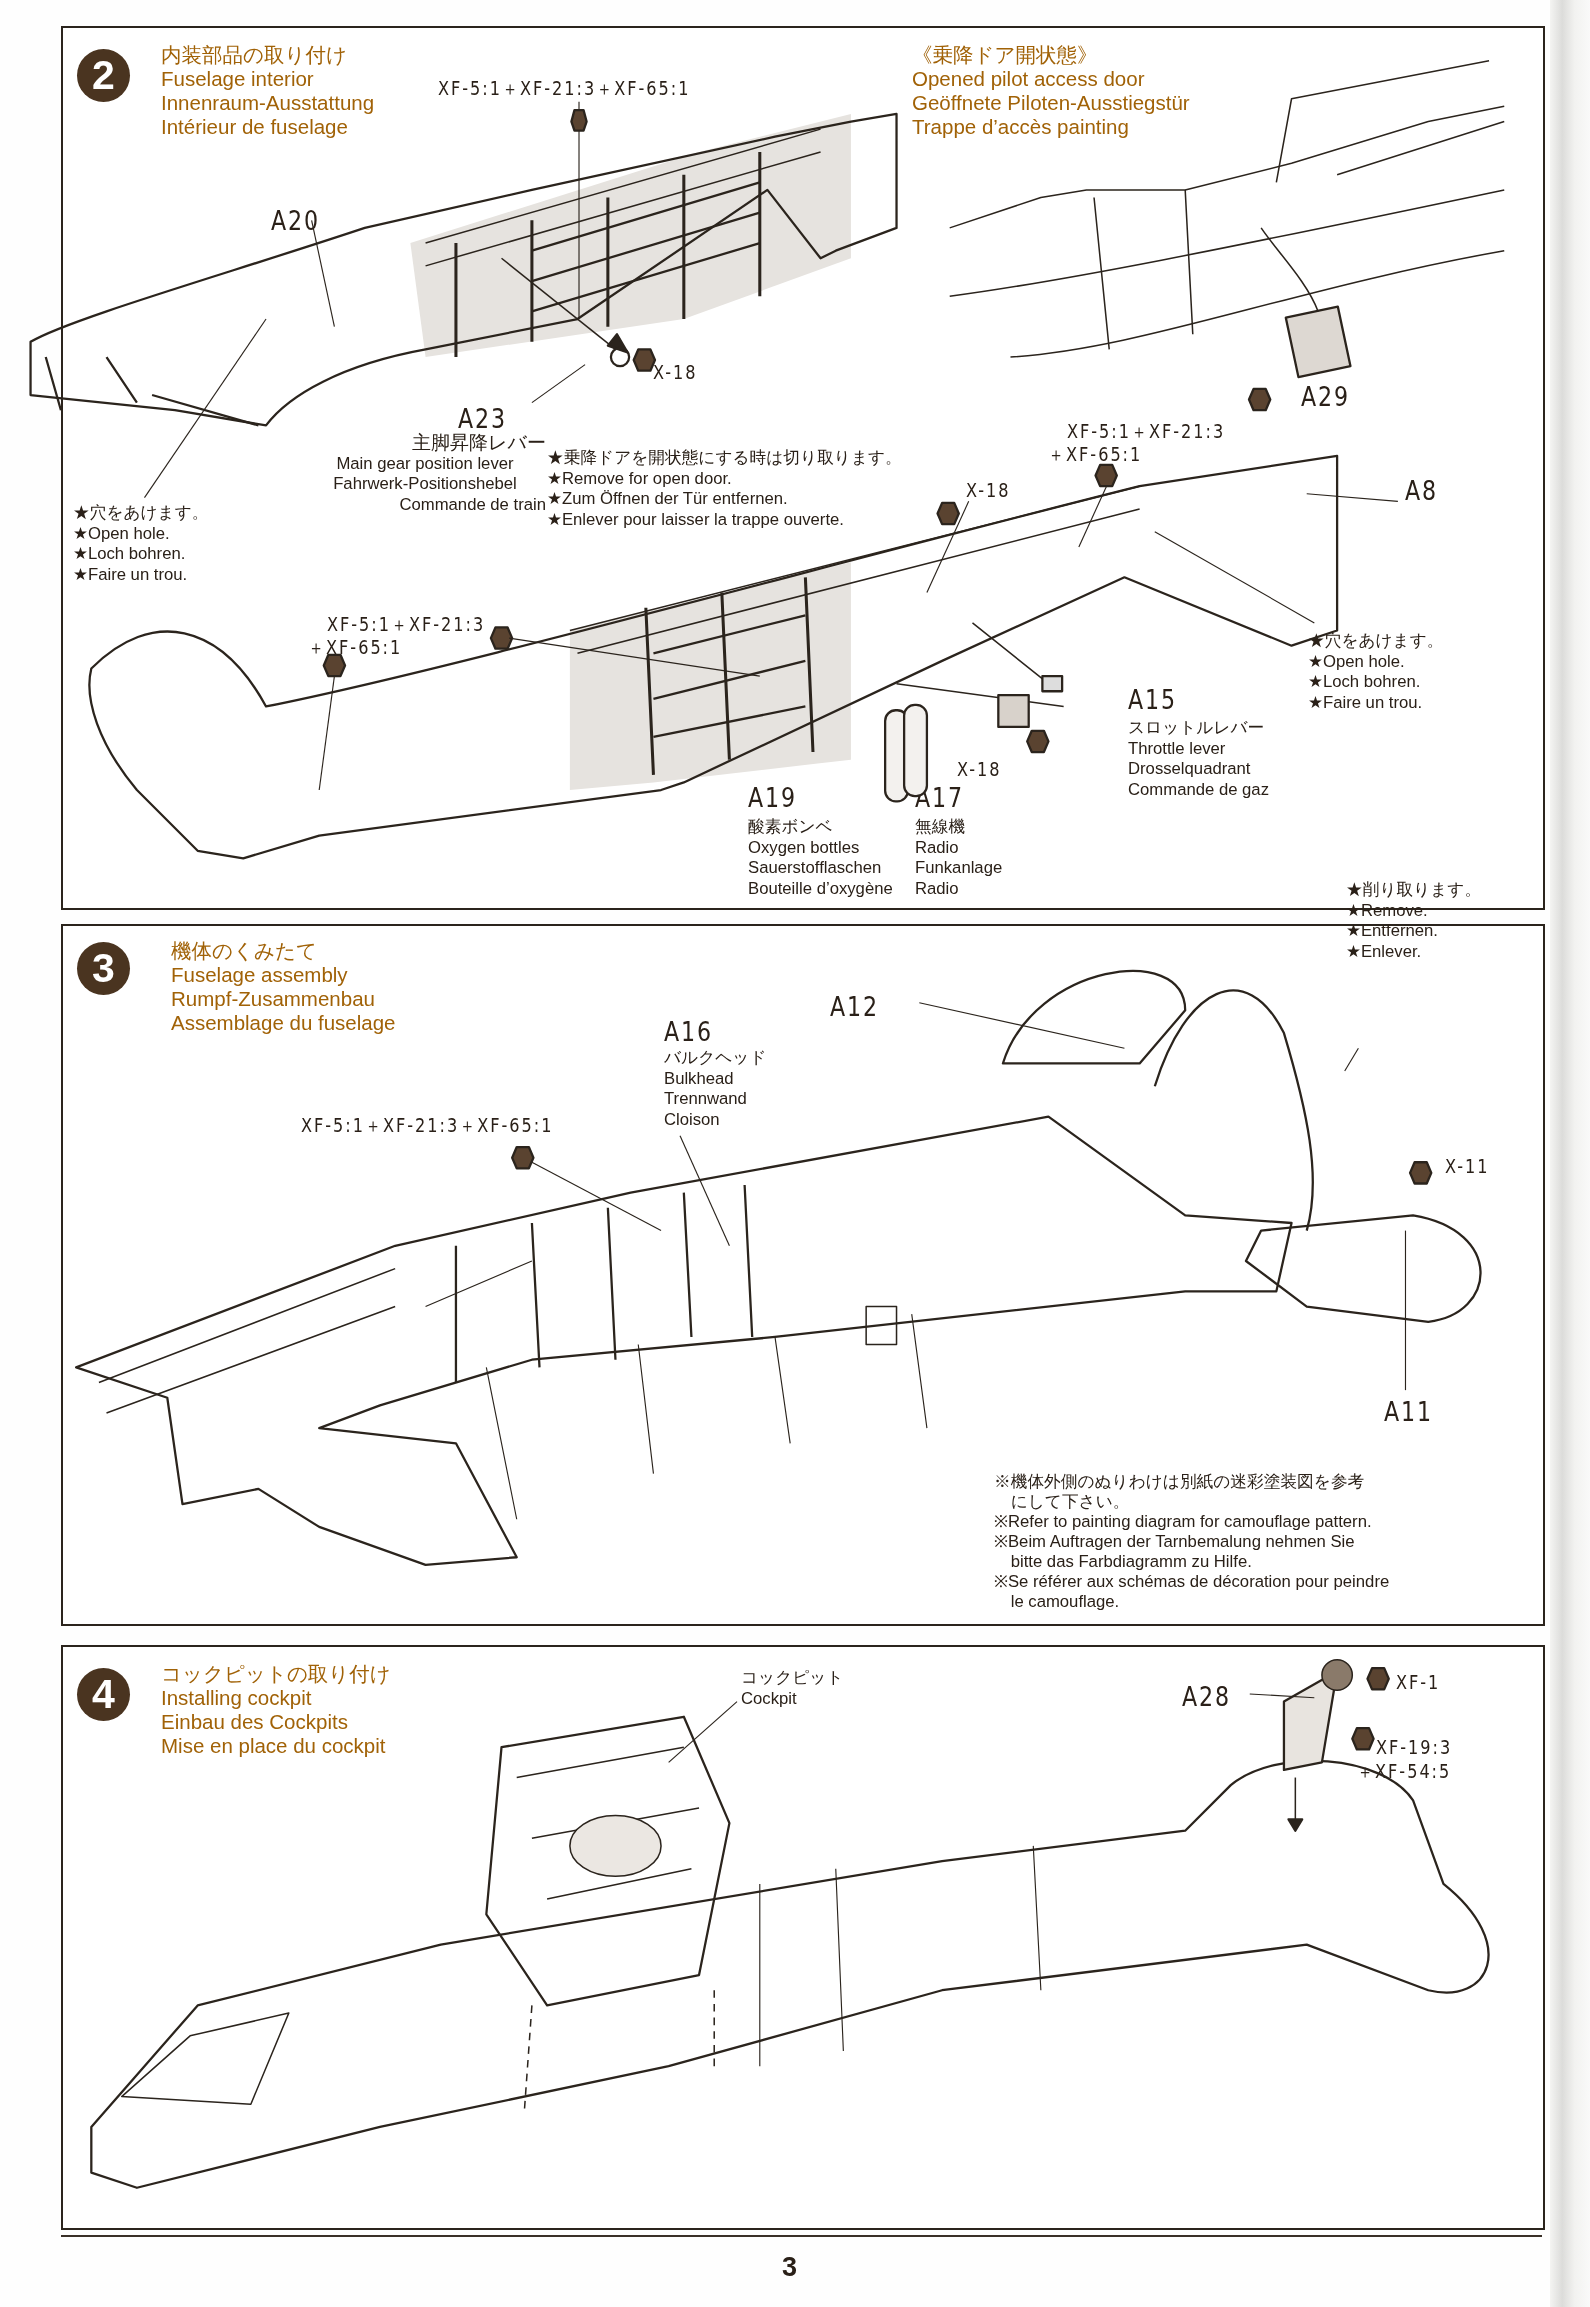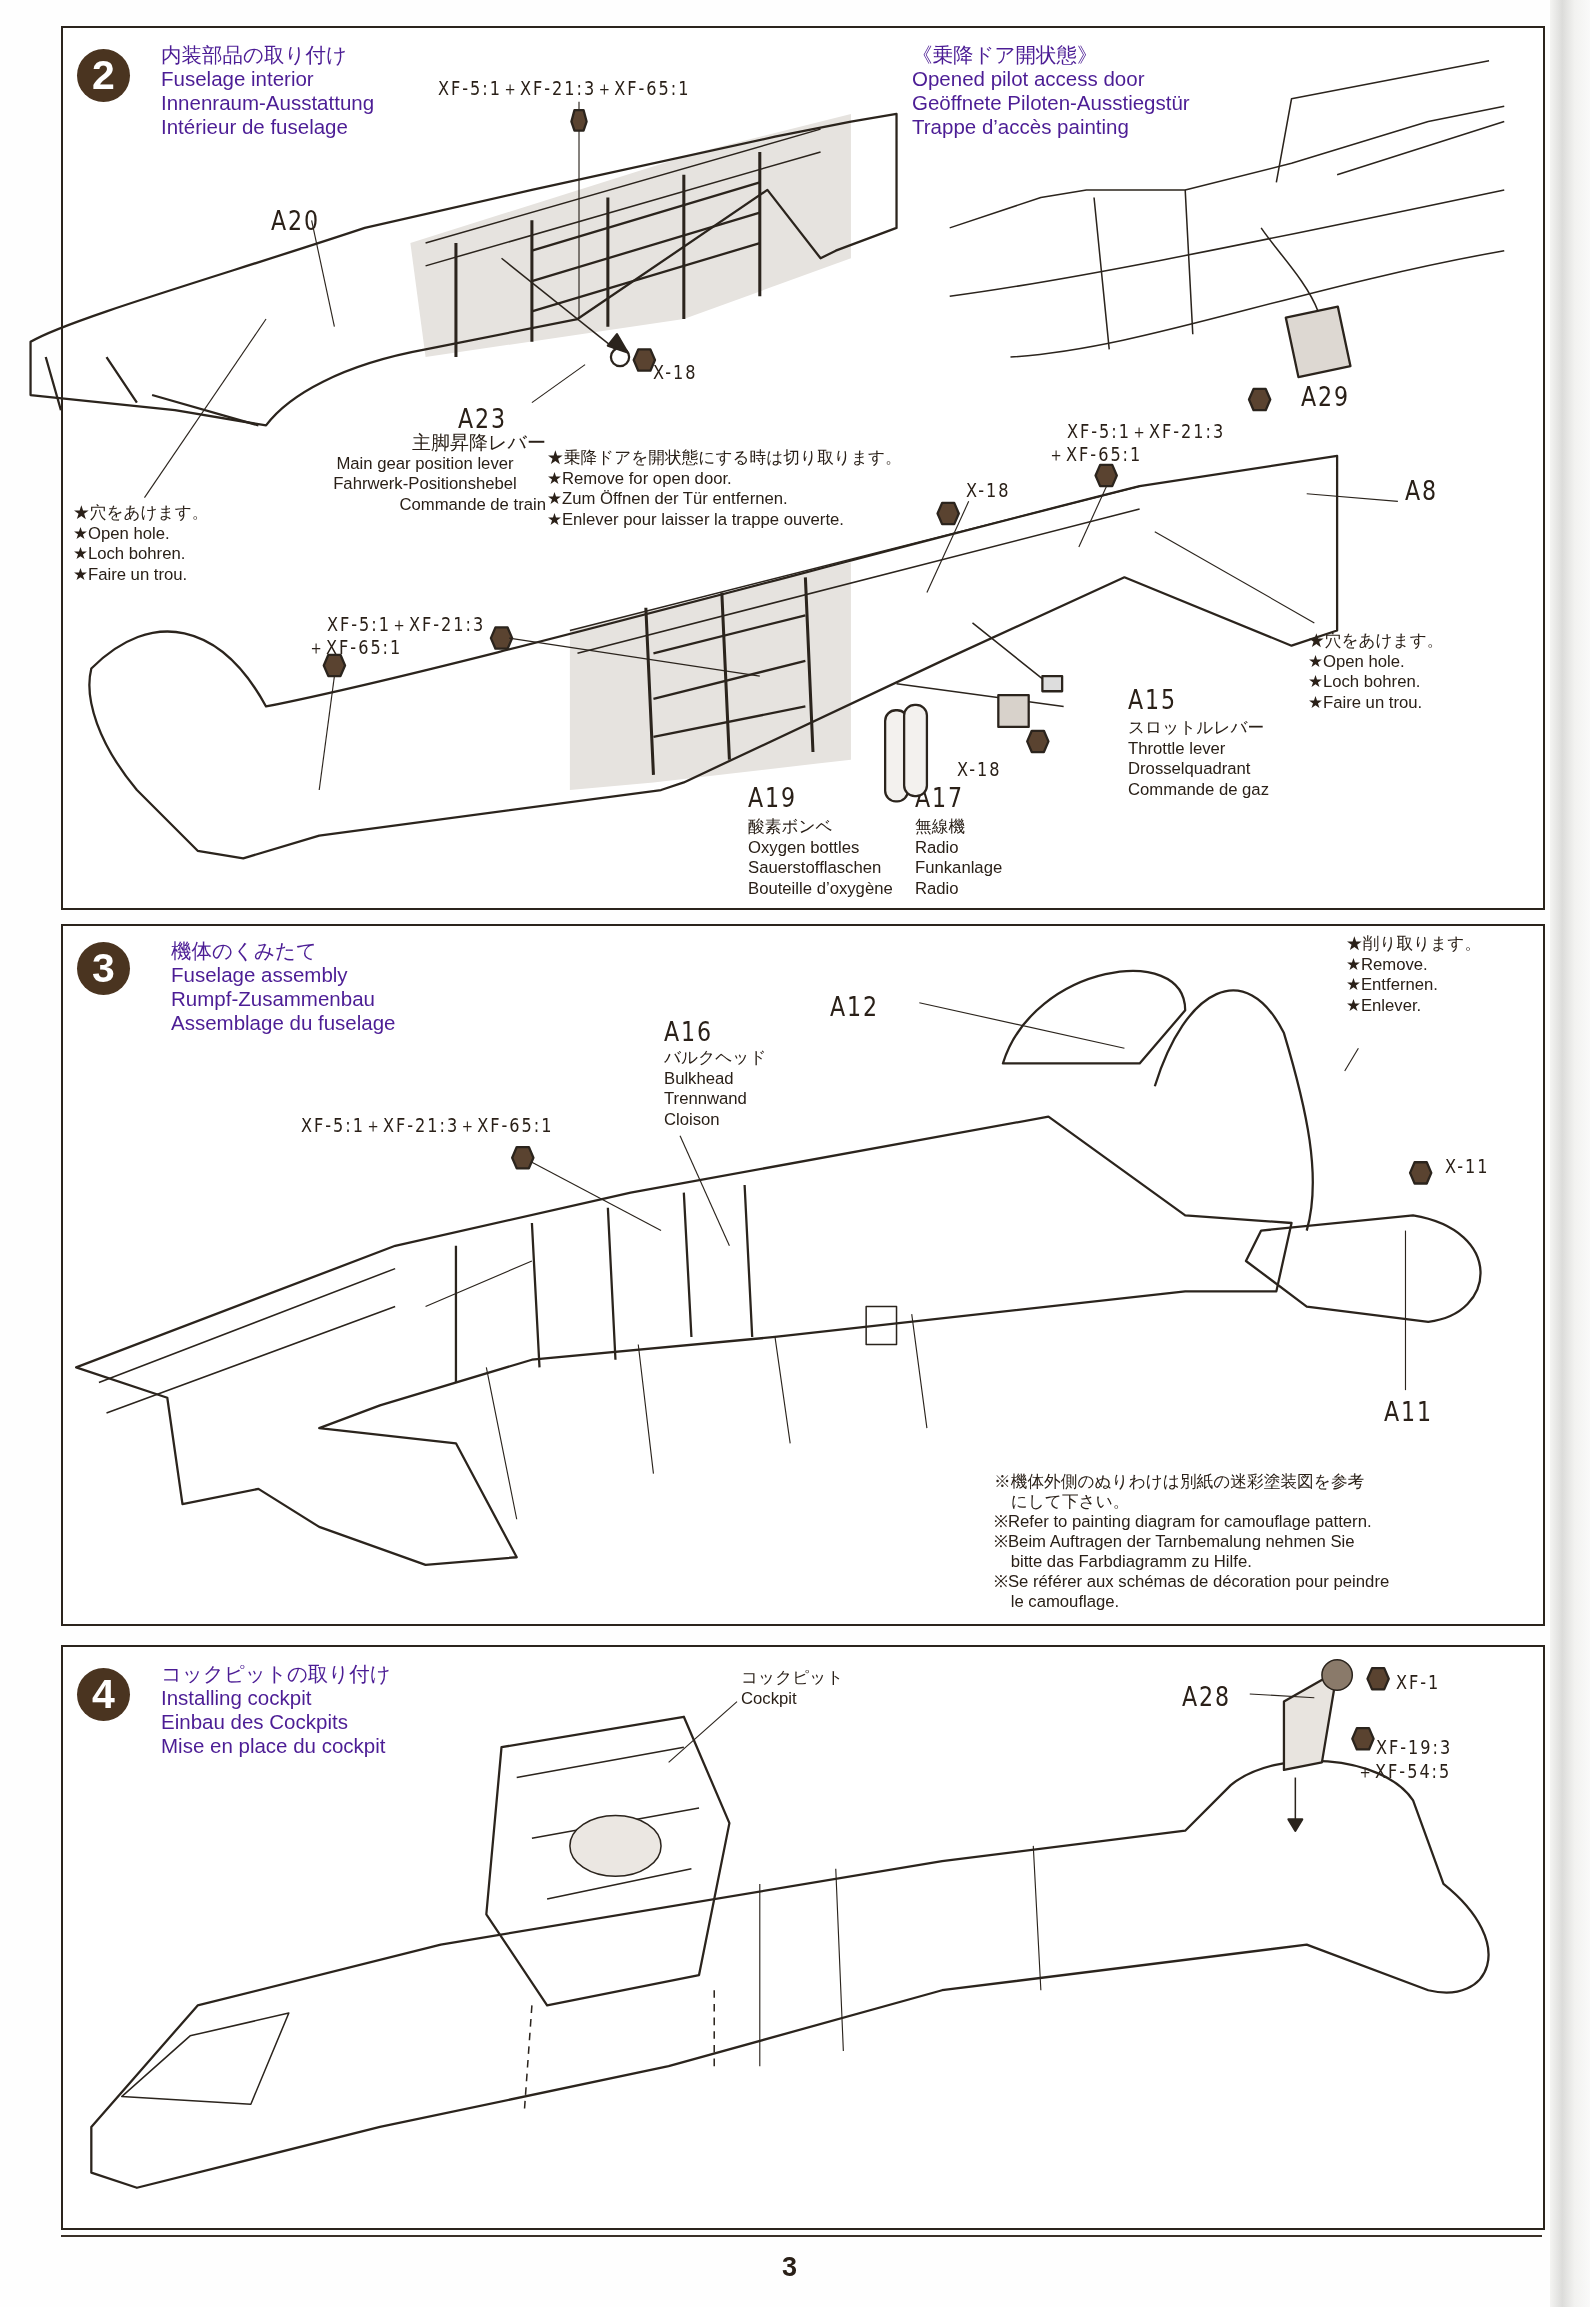--- a/index.html
+++ b/index.html
@@ -3,21 +3,21 @@
 <meta charset="utf-8">
 <style>
   html,body{margin:0;padding:0;}
   body{width:1591px;height:2307px;background:#fefefe;position:relative;overflow:hidden;
        font-family:"Liberation Sans",sans-serif;color:#2a2018;}
   .spine{position:absolute;left:1550px;top:0;width:41px;height:2307px;
          background:linear-gradient(90deg,#f4f4f2 0%,#dcdcda 30%,#f2f2f0 60%,#fafafa 100%);}
   .panel{position:absolute;border:2.3px solid #2b241d;box-sizing:border-box;background:#fff;}
   .step-badge{position:absolute;width:53px;height:53px;border-radius:50%;background:#4a3420;
        color:#fff;font:bold 41px "Liberation Sans",sans-serif;display:flex;align-items:center;justify-content:center;}
-  .title-block{position:absolute;font-size:20.5px;line-height:24px;color:#4c1d95;}
+  .title-block{position:absolute;font-size:20.5px;line-height:24px;color:#a16207;}
   .title-block div{white-space:nowrap;}
   .lbl{position:absolute;white-space:nowrap;font-size:27px;letter-spacing:2.3px;color:#2a2018;
        font-family:"DejaVu Sans",sans-serif;transform:scaleX(0.82);transform-origin:left top;}
   .paint{position:absolute;white-space:nowrap;font-size:19px;letter-spacing:2.3px;color:#2a2018;
        font-family:"DejaVu Sans",sans-serif;transform:scaleX(0.85);transform-origin:left top;}
   .note{position:absolute;font-size:16.7px;line-height:20.5px;color:#2a2018;}
   .note div{white-space:nowrap;}
   .page-no{position:absolute;left:782px;top:2252px;font:bold 27px "Liberation Sans",sans-serif;}
   .footer-line{position:absolute;left:61px;top:2235px;width:1481px;height:2.3px;background:#3a3028;}
   svg.art{position:absolute;left:0;top:0;width:1591px;height:2307px;pointer-events:none;}
@@ -122,21 +122,21 @@
 <div class="lbl" style="left:830px;top:991px;">A12</div>
 <div class="lbl" style="left:664px;top:1016px;">A16</div>
 <div class="note" style="left:664px;top:1048px;">
   <div>バルクヘッド</div>
   <div>Bulkhead</div>
   <div>Trennwand</div>
   <div>Cloison</div>
 </div>
 <div class="paint" style="left:301px;top:1113px;">XF-5:1＋XF-21:3＋XF-65:1</div>
 
-<div class="note" style="left:1346px;top:934px;">
+<div class="note" style="left:1346px;top:880px;">
   <div>★削り取ります。</div>
   <div>★Remove.</div>
   <div>★Entfernen.</div>
   <div>★Enlever.</div>
 </div>
 <div class="paint" style="left:1445px;top:1155px;">X-11</div>
 <div class="lbl" style="left:1384px;top:1396px;">A11</div>
 
 <div class="note" style="left:994px;top:1472px;line-height:20px;">
   <div>※機体外側のぬりわけは別紙の迷彩塗装図を参考</div>

